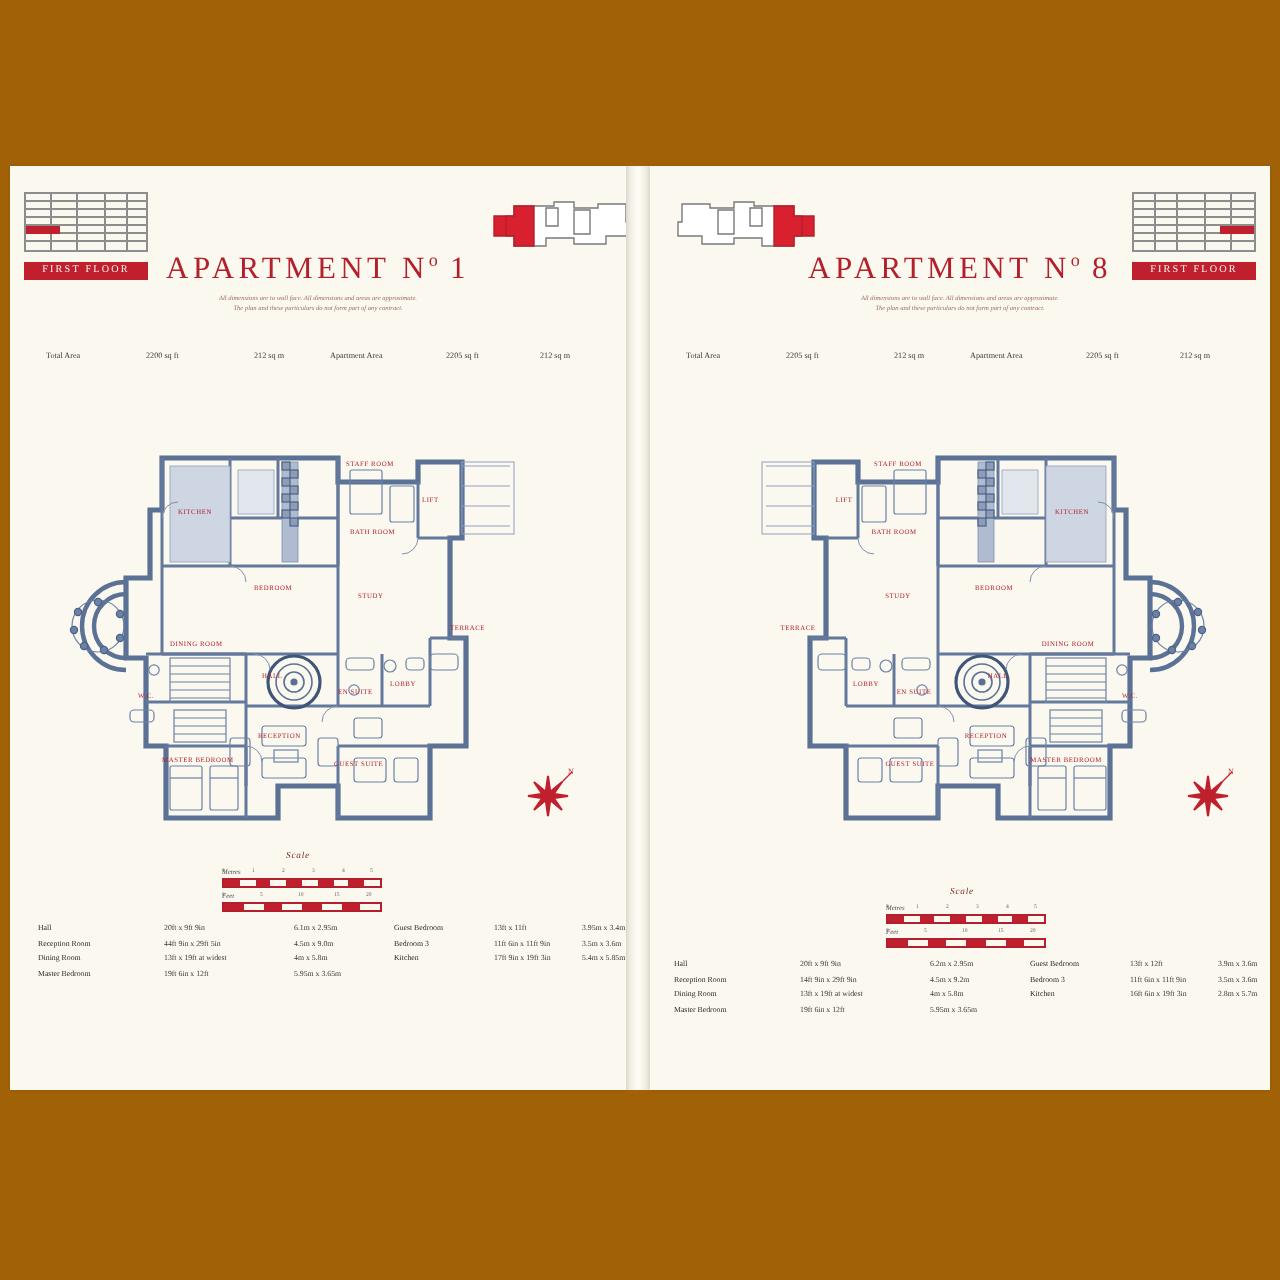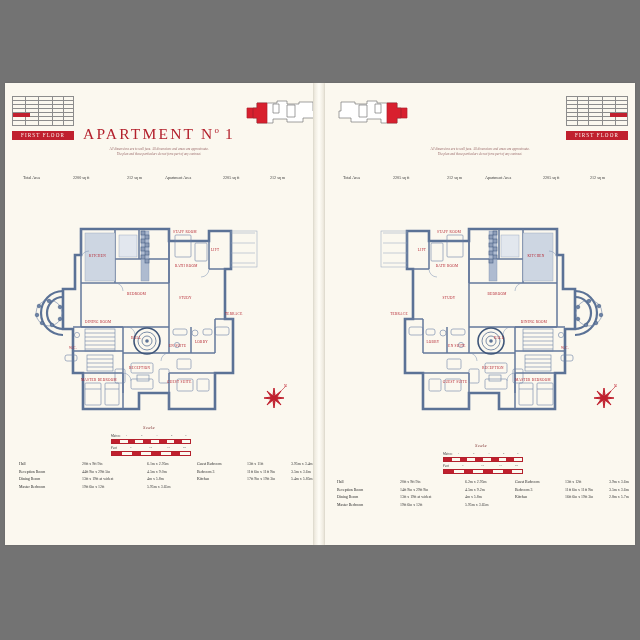--- a/index.html
+++ b/index.html
@@ -1,17 +1,17 @@
 <!DOCTYPE html>
 <html><head>
 <meta charset="utf-8">
 <style>
   html,body{margin:0;padding:0;background:#ffffff;}
   body{width:640px;height:640px;overflow:hidden;font-family:"Liberation Serif",serif;}
-  .spread{position:absolute;left:0;top:0;width:640px;height:640px;background:#737373;}
+  .spread{position:absolute;left:0;top:0;width:640px;height:640px;background:#a16207;}
   .page{position:absolute;top:83px;height:462px;background:#fbf8ef;
         box-shadow:0 0 2px rgba(0,0,0,.12);overflow:hidden;}
   .page.left{left:5px;width:308px;}
   .page.right{left:325px;width:310px;}
   .gutter{position:absolute;left:313px;top:83px;width:12px;height:462px;
           background:linear-gradient(90deg,#e8e3d6,#fdfbf4 45%,#fdfbf4 55%,#e8e3d6);}
 
   
   .keyelev{position:absolute;width:62px;height:30px;}
   .keyelev .row{position:absolute;left:0;right:0;height:1px;background:#8d8d8d;}
@@ -367,20 +367,24 @@
       <div class="row" style="top:20px;"></div>
         <div class="row" style="top:24px;"></div>
       <div class="col" style="left:11px;"></div>
         <div class="col" style="left:22px;"></div>
       <div class="col" style="left:36px;"></div>
         <div class="col" style="left:49px;"></div>
       <div class="band" style="right:1px;top:17px;width:17px;"></div>
     </div>
     <div class="floorbadge" style="left:241px;top:48px;">FIRST FLOOR</div>
 
+    <div class="apt-title" style="left:0;right:0;top:42px;">
+      <span>APARTMENT N</span><sup>o</sup>
+      <span>8</span>
+    </div>
     <div class="disclaimer" style="left:0;right:0;top:64px;">
       <div>All dimensions are to wall face. All dimensions and areas are approximate.</div>
       <div>The plan and these particulars do not form part of any contract.</div>
     </div>
 
     <div class="areas" style="left:0;right:0;top:92px;">
       <span style="left:18px;">Total Area</span>
       <span style="left:68px;">2205 sq ft</span>
       <span style="left:122px;">212 sq m</span>
       <span style="left:160px;">Apartment Area</span>

